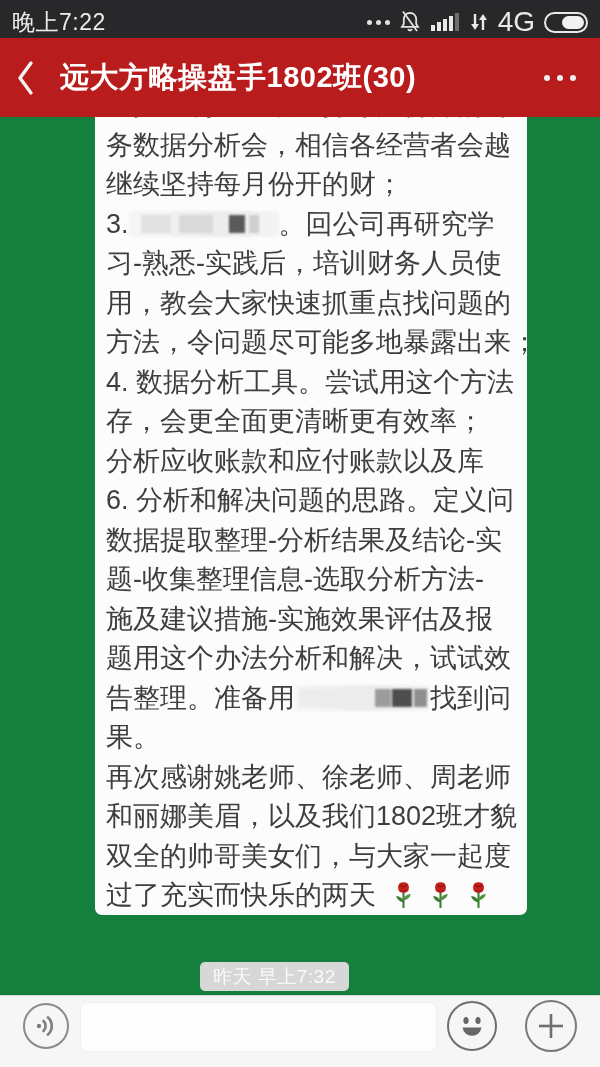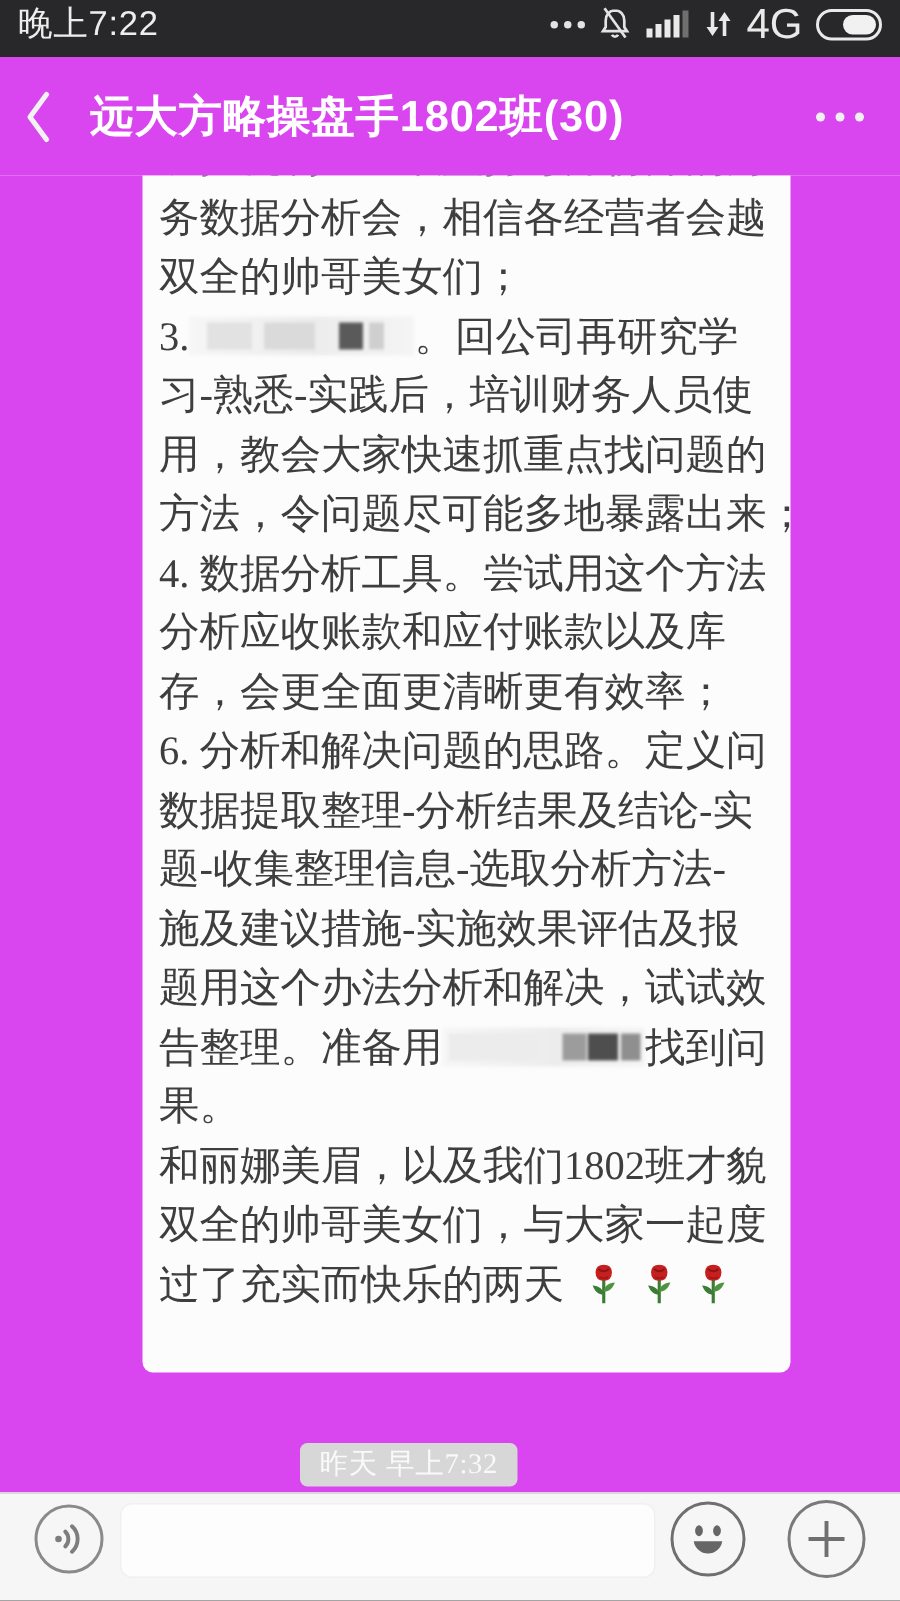--- a/index.html
+++ b/index.html
@@ -3,44 +3,44 @@
 <meta charset="utf-8">
 <style>
   * { margin:0; padding:0; box-sizing:border-box; }
   html,body { background:#555; }
   body { font-family:"Liberation Sans","DejaVu Sans",sans-serif; }
   .screen { position:relative; width:600px; height:1067px; margin:0 auto;
             background:#ebebeb; overflow:hidden; }
 
   
   .status-bar { position:absolute; top:0; left:0; width:600px; height:38px;
-                background:#28282a; display:flex; align-items:flex-start;
+                background:#28282a; display:flex; align-items:flex-end;
                 padding:0 12px; color:#ededed; }
   .status-time { font-size:23px; letter-spacing:0.5px; }
   .status-icons { margin-left:auto; display:flex; align-items:center; gap:9px; }
   .tri-dots { display:flex; gap:4px; align-items:center; }
   .tri-dots i { width:5px; height:5px; border-radius:50%; background:#e3e3e3; }
   .net-label { font-size:28px; color:#e9e9e9; }
   .battery { position:relative; width:44px; height:21px; border:2px solid #e9e9e9;
              border-radius:11px; }
   .battery .fill { position:absolute; top:2px; bottom:2px; right:2px; width:56%;
                    background:#f1f1f1; border-radius:7px; }
 
   
   .nav-bar { position:absolute; top:38px; left:0; width:600px; height:79px;
-             background:#d946ef; display:flex; align-items:center; }
+             background:#b91c1c; display:flex; align-items:center; }
   .back-btn { padding:10px 10px 10px 16px; display:flex; align-items:center; cursor:pointer; }
   .chat-title { color:#ffffff; font-size:29px; font-weight:700; margin-left:14px;
                 letter-spacing:0.5px; white-space:nowrap; overflow:hidden; }
   .menu-btn { margin-left:auto; padding:14px 24px; display:flex; gap:7px; align-items:center; cursor:pointer; }
   .menu-btn i { width:6px; height:6px; border-radius:50%; background:#f0f0f0; }
 
   
   .chat-area { position:absolute; top:117px; left:0; width:600px; height:878px;
-               background:#d946ef;font-family:Liberation Serif, serif; }
+               background:#15803d; }
   .bubble { position:absolute; left:95px; top:0; width:432px; height:798px;
             background:#fcfcfc; border-radius:0 0 7px 7px; overflow:hidden; }
   .msg-text { margin-top:-31px; padding:0 8px 0 11px; font-size:27px;
               line-height:39.5px; color:#3e3e3e; }
   .msg-line { white-space:nowrap; }
   .rose { vertical-align:-7px; margin-left:9px; }
 
   .redact { display:inline-block; position:relative; width:150px; height:26px;
             vertical-align:-4px; border-radius:2px; filter:blur(1.1px);
             background:linear-gradient(90deg,#f6f6f6,#ececec 55%,#f4f4f4); }
@@ -114,35 +114,36 @@
           <i style="width:6px;height:6px;border-radius:50%;background:#f0f0f0;"></i>
         </span>
     </div>
   </div>
 
   <div class="chat-area">
     <div class="bubble">
       <div class="msg-text" id="msg-lines">
           <div class="msg-line">双控机制！继续坚持每月份开的财</div>
           <div class="msg-line">务数据分析会，相信各经营者会越</div>
-          <div class="msg-line">双全的帅哥美女们；</div>
+          <div class="msg-line">继续坚持每月份开的财；</div>
           <div class="msg-line"><span>3.</span><span class="redact redact-a"><i style="left: 12px; width: 30px; background: rgb(226, 226, 226);"></i><i style="left: 50px; width: 34px; background: rgb(218, 218, 218);"></i><i style="left: 100px; width: 16px; background: rgb(90, 90, 90);"></i><i style="left: 120px; width: 10px; background: rgb(207, 207, 207);"></i></span><span>。回公司再研究学</span></div>
           <div class="msg-line">习-熟悉-实践后，培训财务人员使</div>
           <div class="msg-line">用，教会大家快速抓重点找问题的</div>
           <div class="msg-line">方法，令问题尽可能多地暴露出来；</div>
           <div class="msg-line">4. 数据分析工具。尝试用这个方法</div>
+          <div class="msg-line">存，会更全面更清晰更有效率；</div>
           <div class="msg-line">分析应收账款和应付账款以及库</div>
-          <div class="msg-line">存，会更全面更清晰更有效率；</div>
           <div class="msg-line">6. 分析和解决问题的思路。定义问</div>
           <div class="msg-line">数据提取整理-分析结果及结论-实</div>
           <div class="msg-line">题-收集整理信息-选取分析方法-</div>
           <div class="msg-line">施及建议措施-实施效果评估及报</div>
           <div class="msg-line">题用这个办法分析和解决，试试效</div>
           <div class="msg-line"><span>告整理。准备用</span><span class="redact redact-b"><i style="left: 4px; width: 60px; background: rgb(236, 236, 236);"></i><i style="left: 80px; width: 16px; background: rgb(156, 156, 156);"></i><i style="left: 97px; width: 20px; background: rgb(78, 78, 78);"></i><i style="left: 119px; width: 13px; background: rgb(143, 143, 143);"></i></span><span>找到问</span></div>
           <div class="msg-line">果。</div>
+          <div class="msg-line">再次感谢姚老师、徐老师、周老师</div>
           <div class="msg-line">和丽娜美眉，以及我们1802班才貌</div>
           <div class="msg-line">双全的帅哥美女们，与大家一起度</div>
           <div class="msg-line">过了充实而快乐的两天
   <svg class="rose" width="21" height="31" viewBox="0 0 22 32">
     <path d="M11 12 L11 29" stroke="#3c7d35" stroke-width="2.2" fill="none"></path>
     <path d="M11 23 C7 23 4.5 20 3.2 16.5 C7.5 16.8 10.3 19 11 22 Z" fill="#3c7d35"></path>
     <path d="M11 21 C15 21 17.5 18 18.8 14.5 C14.5 14.8 11.7 17 11 20 Z" fill="#4e9340"></path>
     <path d="M5.3 7.5 Q5.3 2 11 2 Q16.7 2 16.7 7.5 Q16.7 13.2 11 13.2 Q5.3 13.2 5.3 7.5 Z" fill="#c5201f"></path>
     <path d="M7.3 5 Q11 8.2 14.7 5" stroke="#8f1313" stroke-width="1.3" fill="none"></path>
     <path d="M8 10.5 Q11 12.5 14 10.5" stroke="#9e1716" stroke-width="1.1" fill="none"></path>

